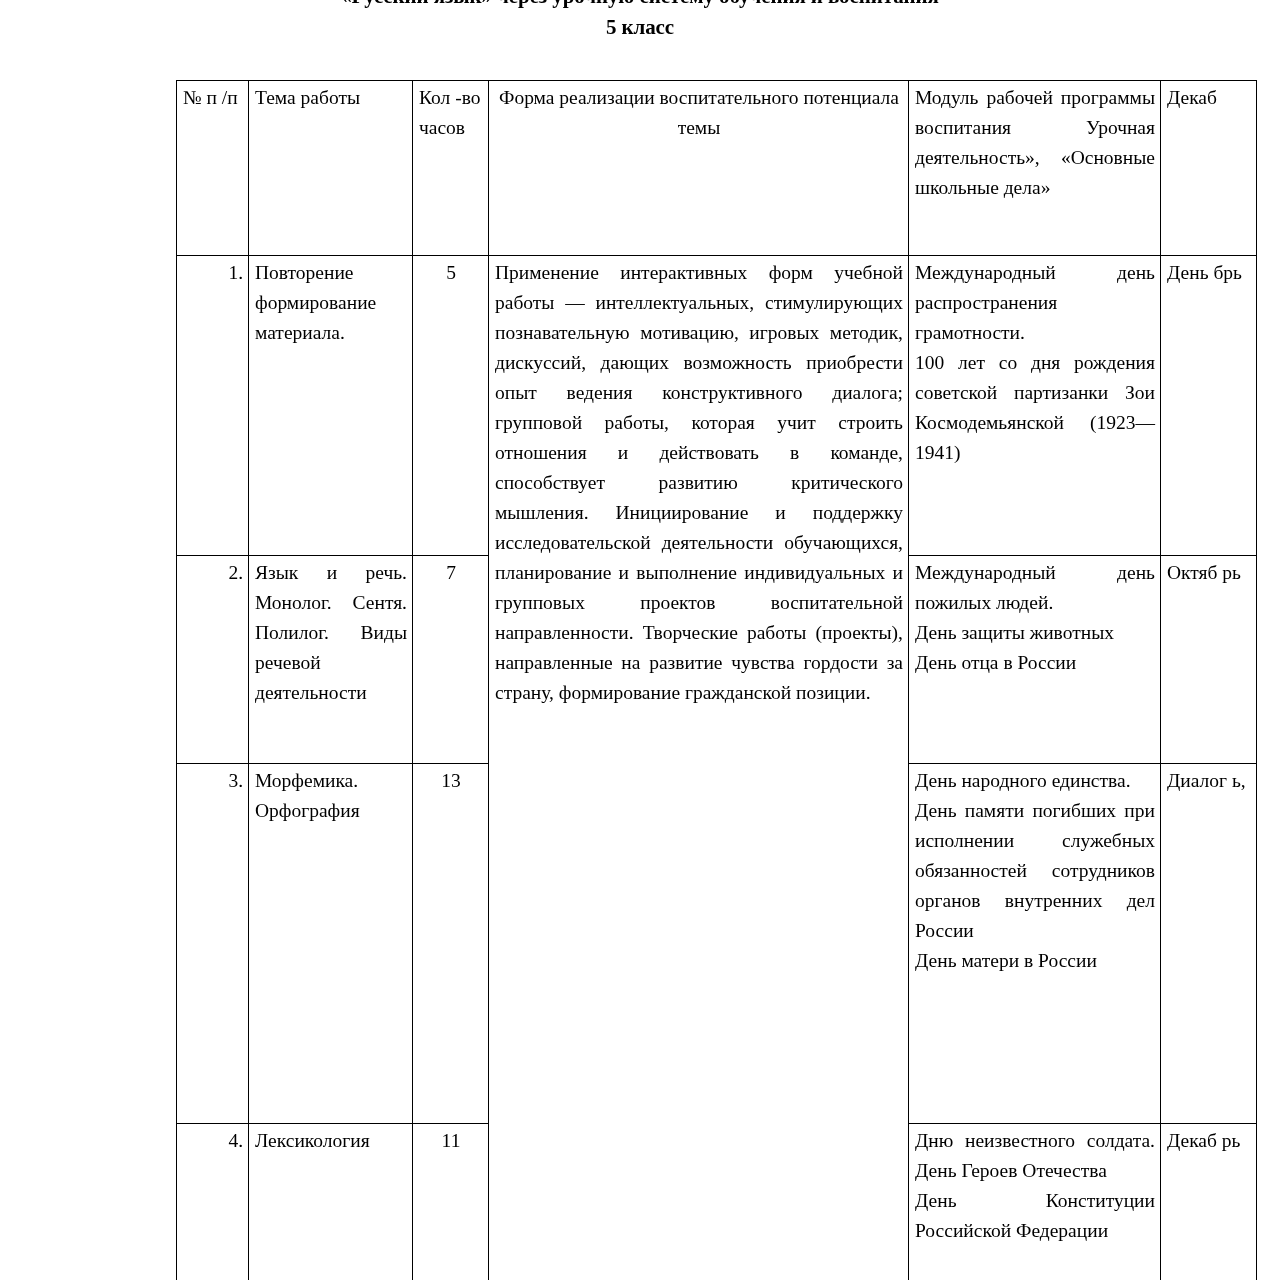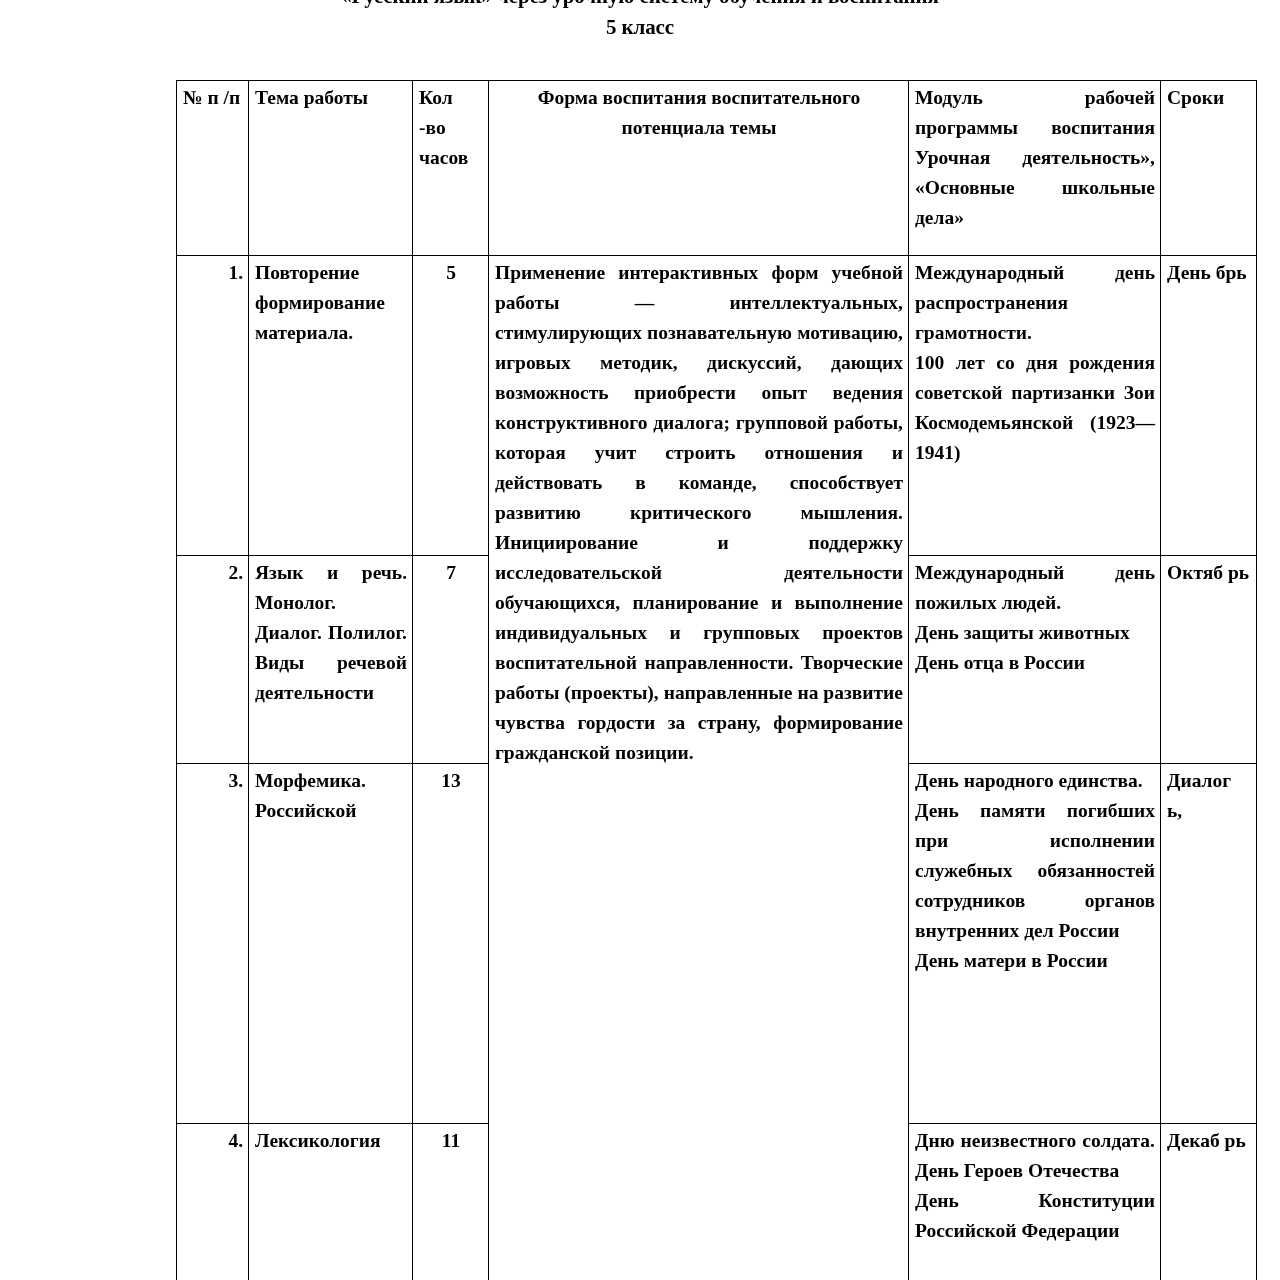--- a/index.html
+++ b/index.html
@@ -53,21 +53,20 @@
     line-height: 30px;
   }
   table.sched td {
     border: 1px solid #000000;
     vertical-align: top;
     padding: 2px 5px 2px 6px;
     box-sizing: border-box;
     word-wrap: break-word;
     overflow-wrap: break-word;
     hyphens: none;
-    font-weight: bold;
   }
 
   
   col.c-num   { width: 72px; }
   col.c-theme { width: 164px; }
   col.c-hours { width: 76px; }
   col.c-form  { width: 420px; }
   col.c-mod   { width: 252px; }
   col.c-term  { width: 96px; }
 
@@ -104,45 +103,45 @@
         <col class="c-hours">
         <col class="c-form">
         <col class="c-mod">
         <col class="c-term">
       </colgroup>
       <tbody>
         <tr class="hdr-row">
           <td>№ п /п</td>
           <td>Тема работы</td>
           <td>Кол -во часов</td>
-          <td class="form-head">Форма воспитания воспитательного потенциала темы</td>
+          <td class="form-head">Форма реализации воспитательного потенциала темы</td>
           <td class="just-hdr">Модуль рабочей программы воспитания Урочная деятельность», «Основные школьные дела»</td>
-          <td>Сроки</td>
+          <td>Декаб</td>
         </tr>
 
         <tr class="r1">
           <td class="num">1.</td>
           <td>Повторение формирование материала.</td>
           <td class="hours">5</td>
           <td class="form-cell" rowspan="4">Применение интерактивных форм учебной работы — интеллектуальных, стимулирующих познавательную мотивацию, игровых методик, дискуссий, дающих возможность приобрести опыт ведения конструктивного диалога; групповой работы, которая учит строить отношения и действовать в команде, способствует развитию критического мышления. Инициирование и поддержку исследовательской деятельности обучающихся, планирование и выполнение индивидуальных и групповых проектов воспитательной направленности. Творческие работы (проекты), направленные на развитие чувства гордости за страну, формирование гражданской позиции.</td>
           <td class="just">Международный день распространения грамотности.<br>100 лет со дня рождения советской партизанки Зои Космодемьянской (1923—1941)</td>
           <td>День брь</td>
         </tr>
 
         <tr class="r2">
           <td class="num">2.</td>
-          <td class="just">Язык и речь. Монолог. Диалог. Полилог. Виды речевой деятельности</td>
+          <td class="just">Язык и речь. Монолог. Сентя. Полилог. Виды речевой деятельности</td>
           <td class="hours">7</td>
           <td class="just">Международный день пожилых людей.<br>День защиты животных<br>День отца в России</td>
           <td>Октяб рь</td>
         </tr>
 
         <tr class="r3">
           <td class="num">3.</td>
-          <td>Морфемика. Российской</td>
+          <td>Морфемика. Орфография</td>
           <td class="hours">13</td>
           <td class="just">День народного единства.<br>День памяти погибших при исполнении служебных обязанностей сотрудников органов внутренних дел России<br>День матери в России</td>
           <td>Диалог ь,</td>
         </tr>
 
         <tr class="r4">
           <td class="num">4.</td>
           <td>Лексикология</td>
           <td class="hours">11</td>
           <td class="just">Дню неизвестного солдата. День Героев Отечества<br>День Конституции Российской Федерации</td>

